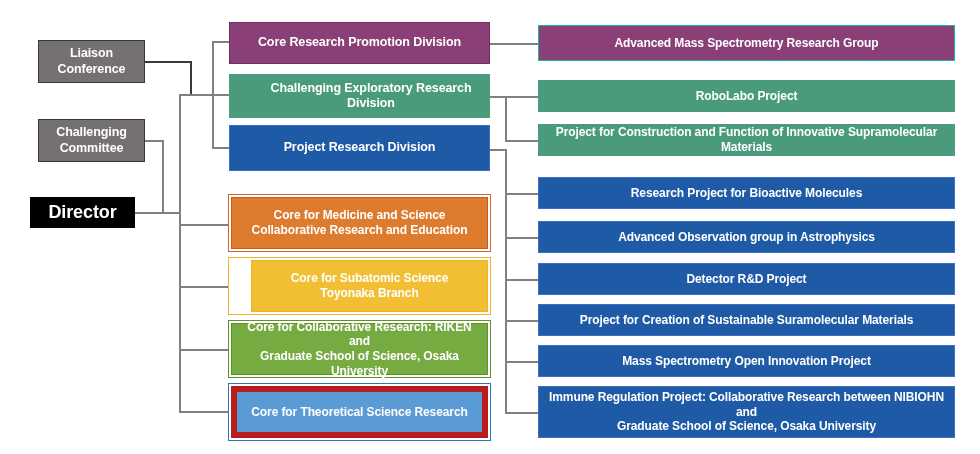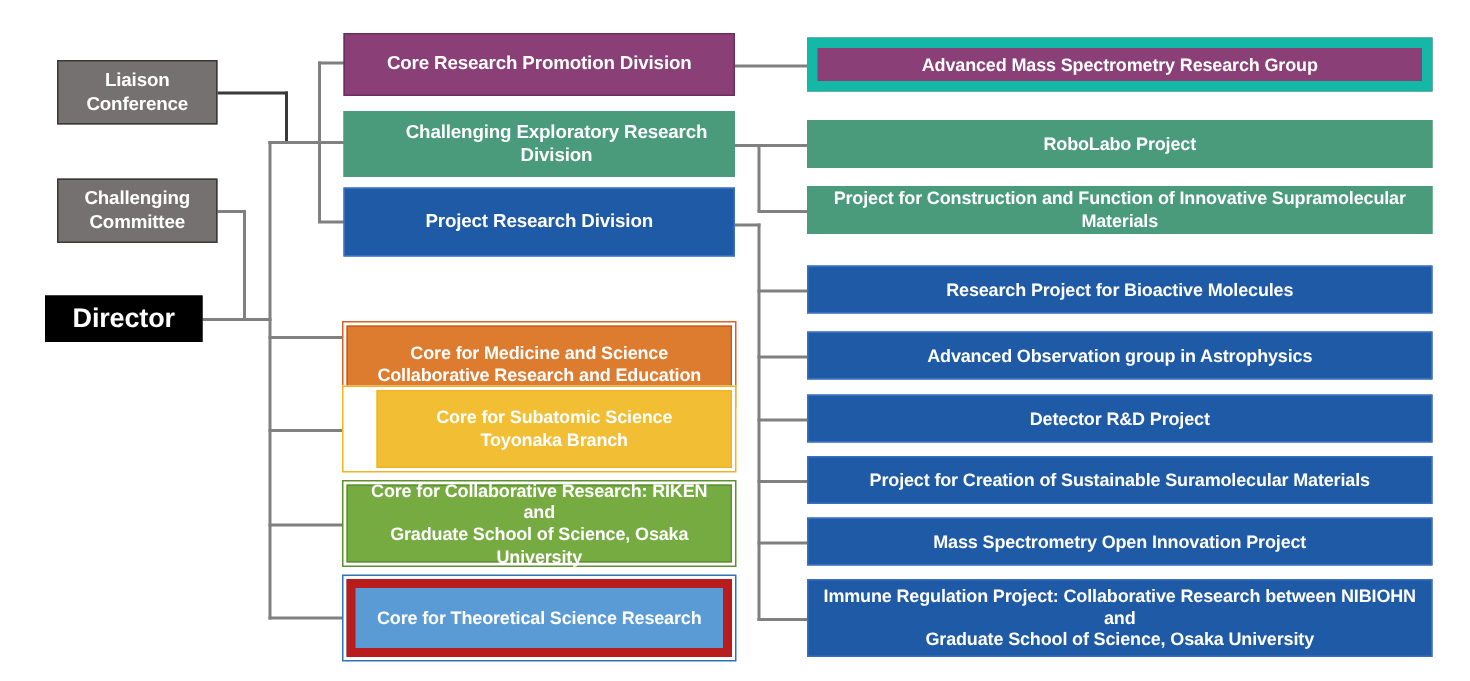--- a/index.html
+++ b/index.html
@@ -83,34 +83,34 @@
     display: flex;
   }
   .node.core .core-inner {
     box-sizing: border-box;
     flex: 1;
     display: flex;
     align-items: center;
     justify-content: center;
     text-align: center;
   }
-  .core-orange .core-outer { border: 1px solid #D8622A; background: #ffffff; margin-top: 20px; }
+  .core-orange .core-outer { border: 1px solid #D8622A; background: #ffffff; }
   .core-orange .core-inner { background: #DD7B2E; border: 1px solid #C75C1C; }
   .core-yellow .core-outer { border: 1px solid #EFB325; background: #ffffff; }
   .core-yellow .core-inner { background: #F2BE34; border: 1px solid #EFB325; margin-left: 20px; }
   .core-green  .core-outer { border: 1px solid #5E9030; background: #ffffff; }
   .core-green  .core-inner { background: #76AB41; border: 1px solid #5E9030; }
   .core-ltblue .core-outer { border: 1px solid #2E75B6; background: #ffffff; }
   .core-ltblue .core-inner { background: #5B9BD5; border: 6px solid #b91c1c; }
 
   
   .node.project {
     font-size: 12px;
   }
-  .proj-purple { background: #8A3F77; border: 7px solid #14b8a6; }
+  .proj-purple { background: #8A3F77; border: 1px solid #14b8a6; }
   .proj-green  { background: #4A9B7C; border: 1px solid #4A9B7C; }
   .proj-blue   { background: #1F5AA6; border: 1px solid #3C6FC4; }
 
   
   .conn {
     position: absolute;
     background: #808080;
     z-index: 1;
   }
   .conn.h { height: 2px; }

